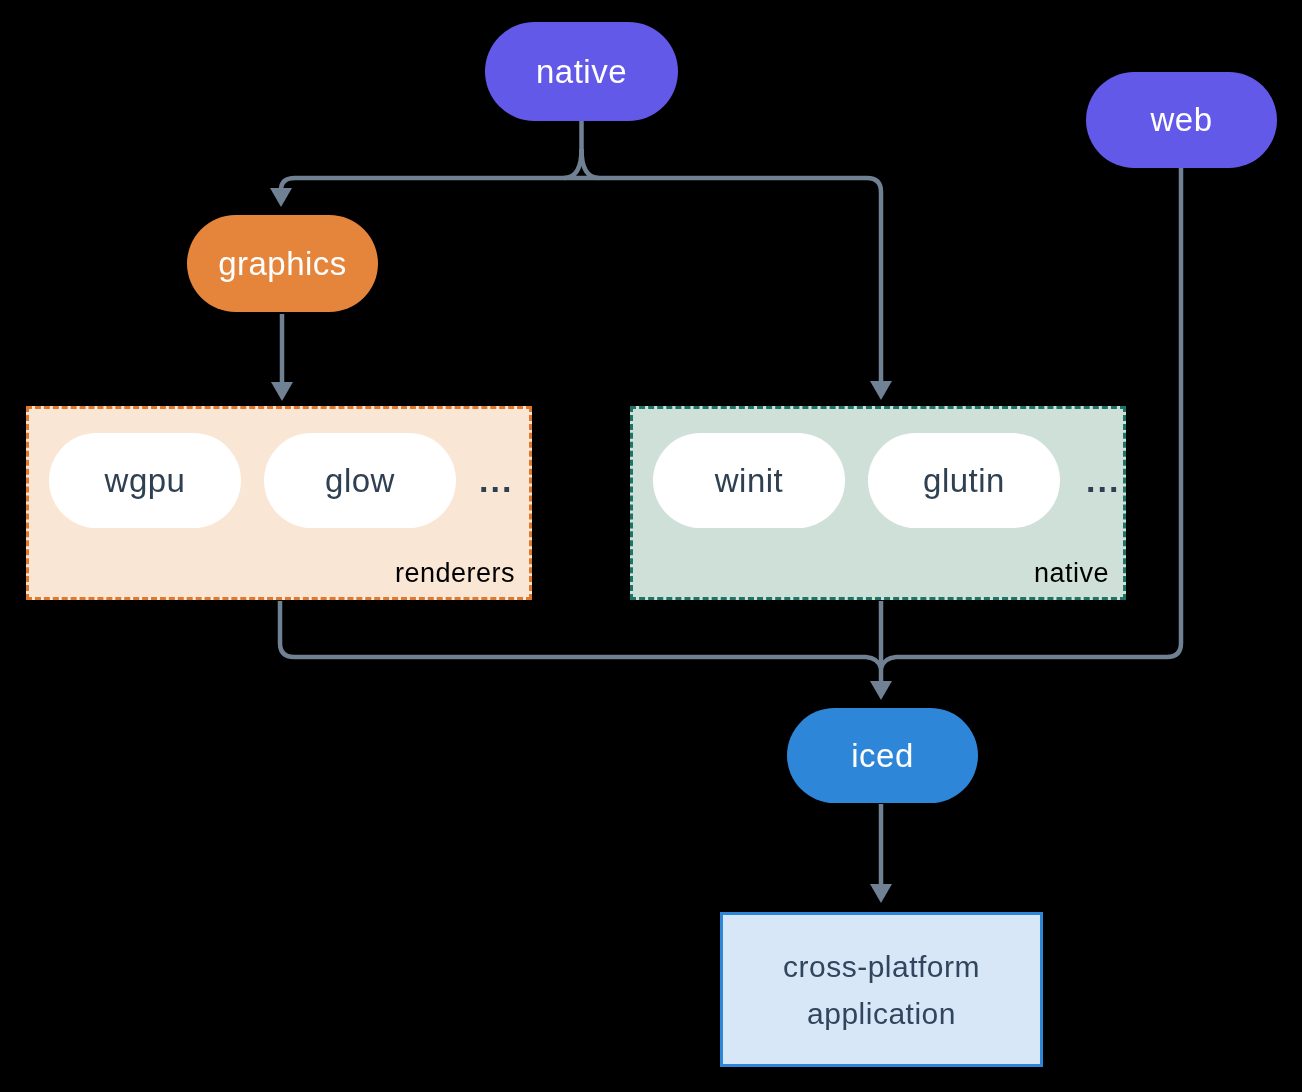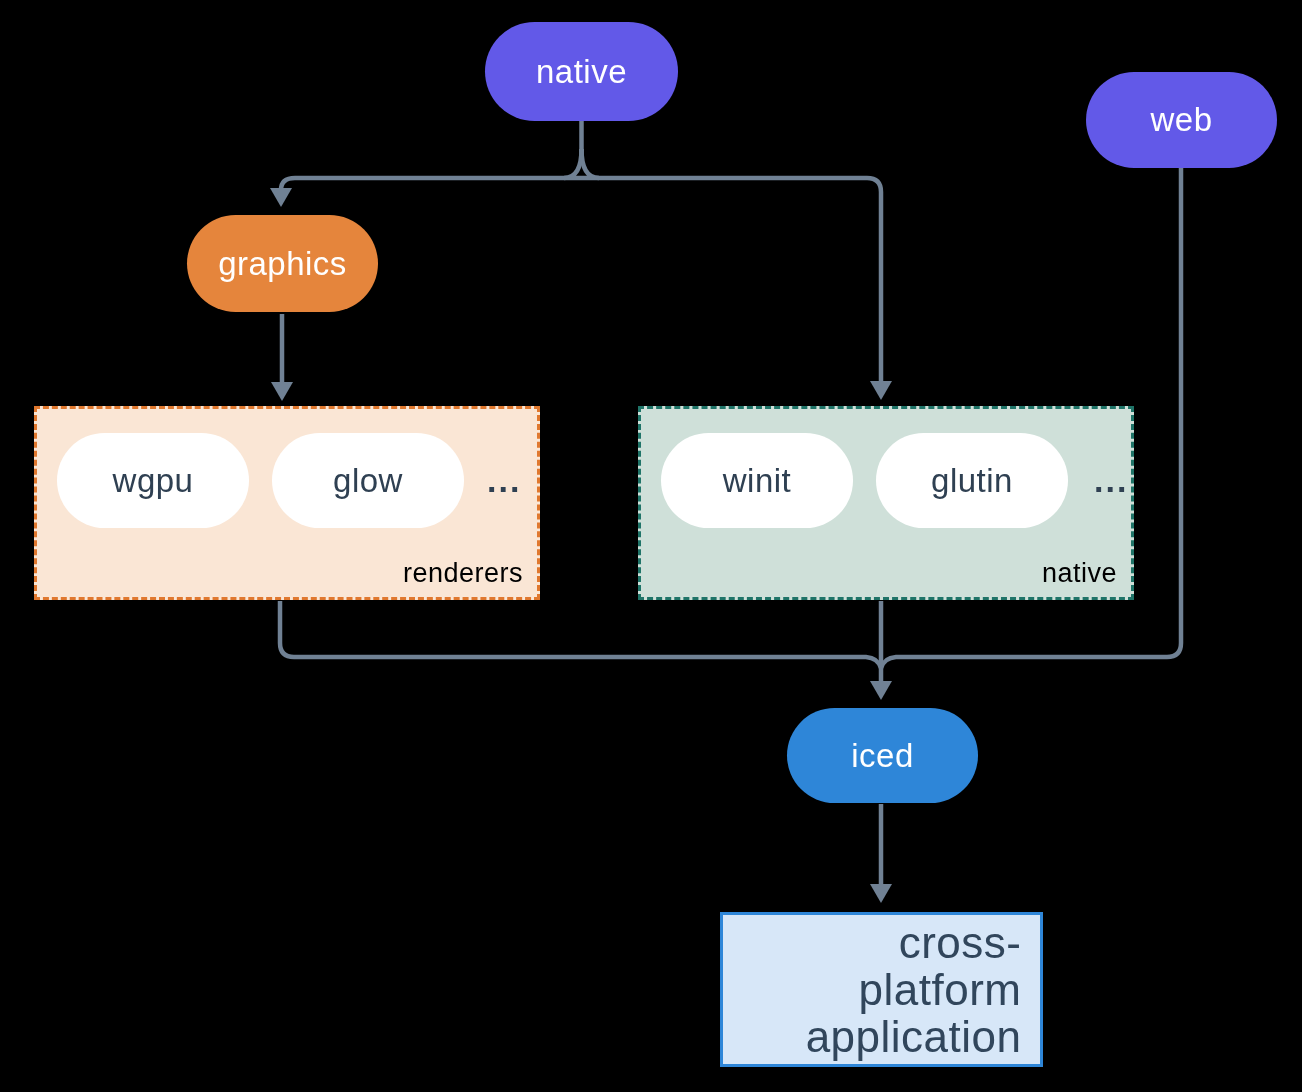--- a/index.html
+++ b/index.html
@@ -18,21 +18,21 @@
   .pill-purple { background:#6259E8; color:#FFFFFF; }
   .pill-orange { background:#E5853C; color:#FFFFFF; }
   .pill-blue   { background:#2E86D8; color:#FFFFFF;align-items:center; }
   .pill-white  { background:#FFFFFF; color:#2F4052; }
 
   .node-native   { left:485px;  top:22px;  width:193px; height:99px; }
   .node-web      { left:1086px; top:24px;  width:191px; height:96px;margin-top:48px; }
   .node-graphics { left:187px;  top:215px; width:191px; height:97px; }
   .node-iced     { left:787px;  top:708px; width:191px; height:95px; }
 
-  .group { position:absolute; box-sizing:border-box;margin-left:8px; }
+  .group { position:absolute; box-sizing:border-box; }
   .group-renderers {
     left:26px; top:406px; width:506px; height:194px;
     background:#FAE6D5; border:3px dashed #E0782E;
   }
   .group-shells {
     left:630px; top:406px; width:496px; height:194px;
     background:#CFE0D9; border:3px dashed #1F7468;
   }
   .group .pill { height:95px; width:192px; top:24px; }
   .g-item-1 { left:20px; }
@@ -47,22 +47,22 @@
     position:absolute; right:14px; bottom:8px;
     font-size:27px; color:#000000; letter-spacing:0.5px;
   }
 
   .appbox {
     position:absolute; left:720px; top:912px; width:323px; height:155px;
     box-sizing:border-box; background:#D7E7F8; border:3px solid #2E86D8;
     display:flex; align-items:center; justify-content:center; text-align:center;
   }
   .appbox span {
-    font-size:44px; line-height:47px; color:#31465C; letter-spacing:0.5px;
-    width:280px; display:inline-block;text-align:right;
+    font-size:30px; line-height:47px; color:#31465C; letter-spacing:0.5px;
+    width:280px; display:inline-block;
   }
 </style>
 </head>
 <body>
 
 <div class="canvas">
 
   <svg class="edges" viewBox="0 0 1302 1092" xmlns="http://www.w3.org/2000/svg">
 
     <path d="M 581.5 120 L 581.5 163"></path>

